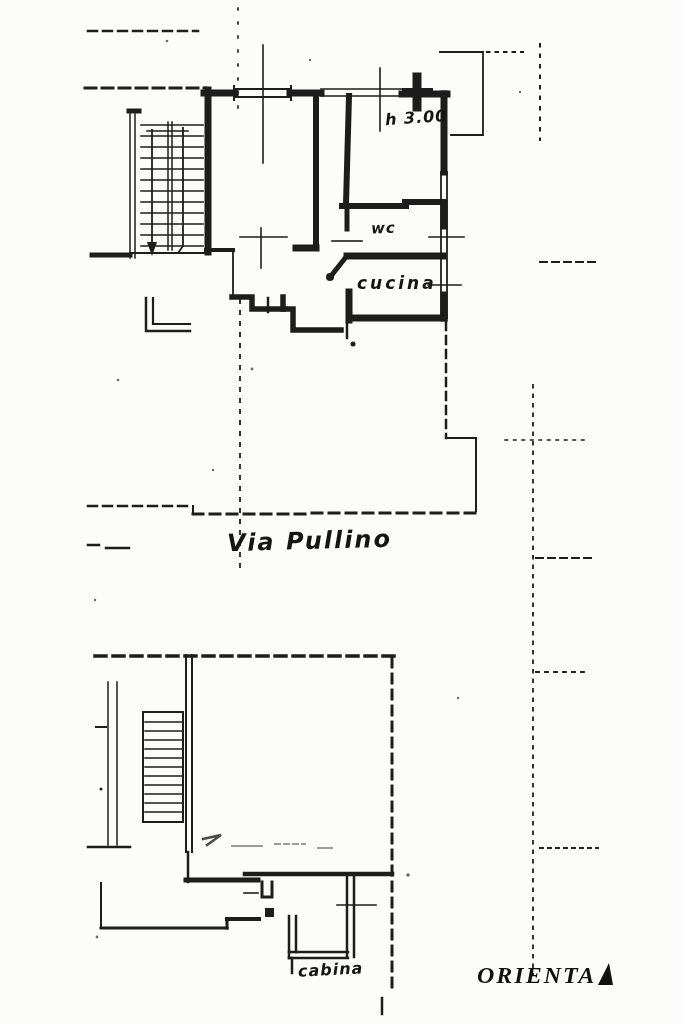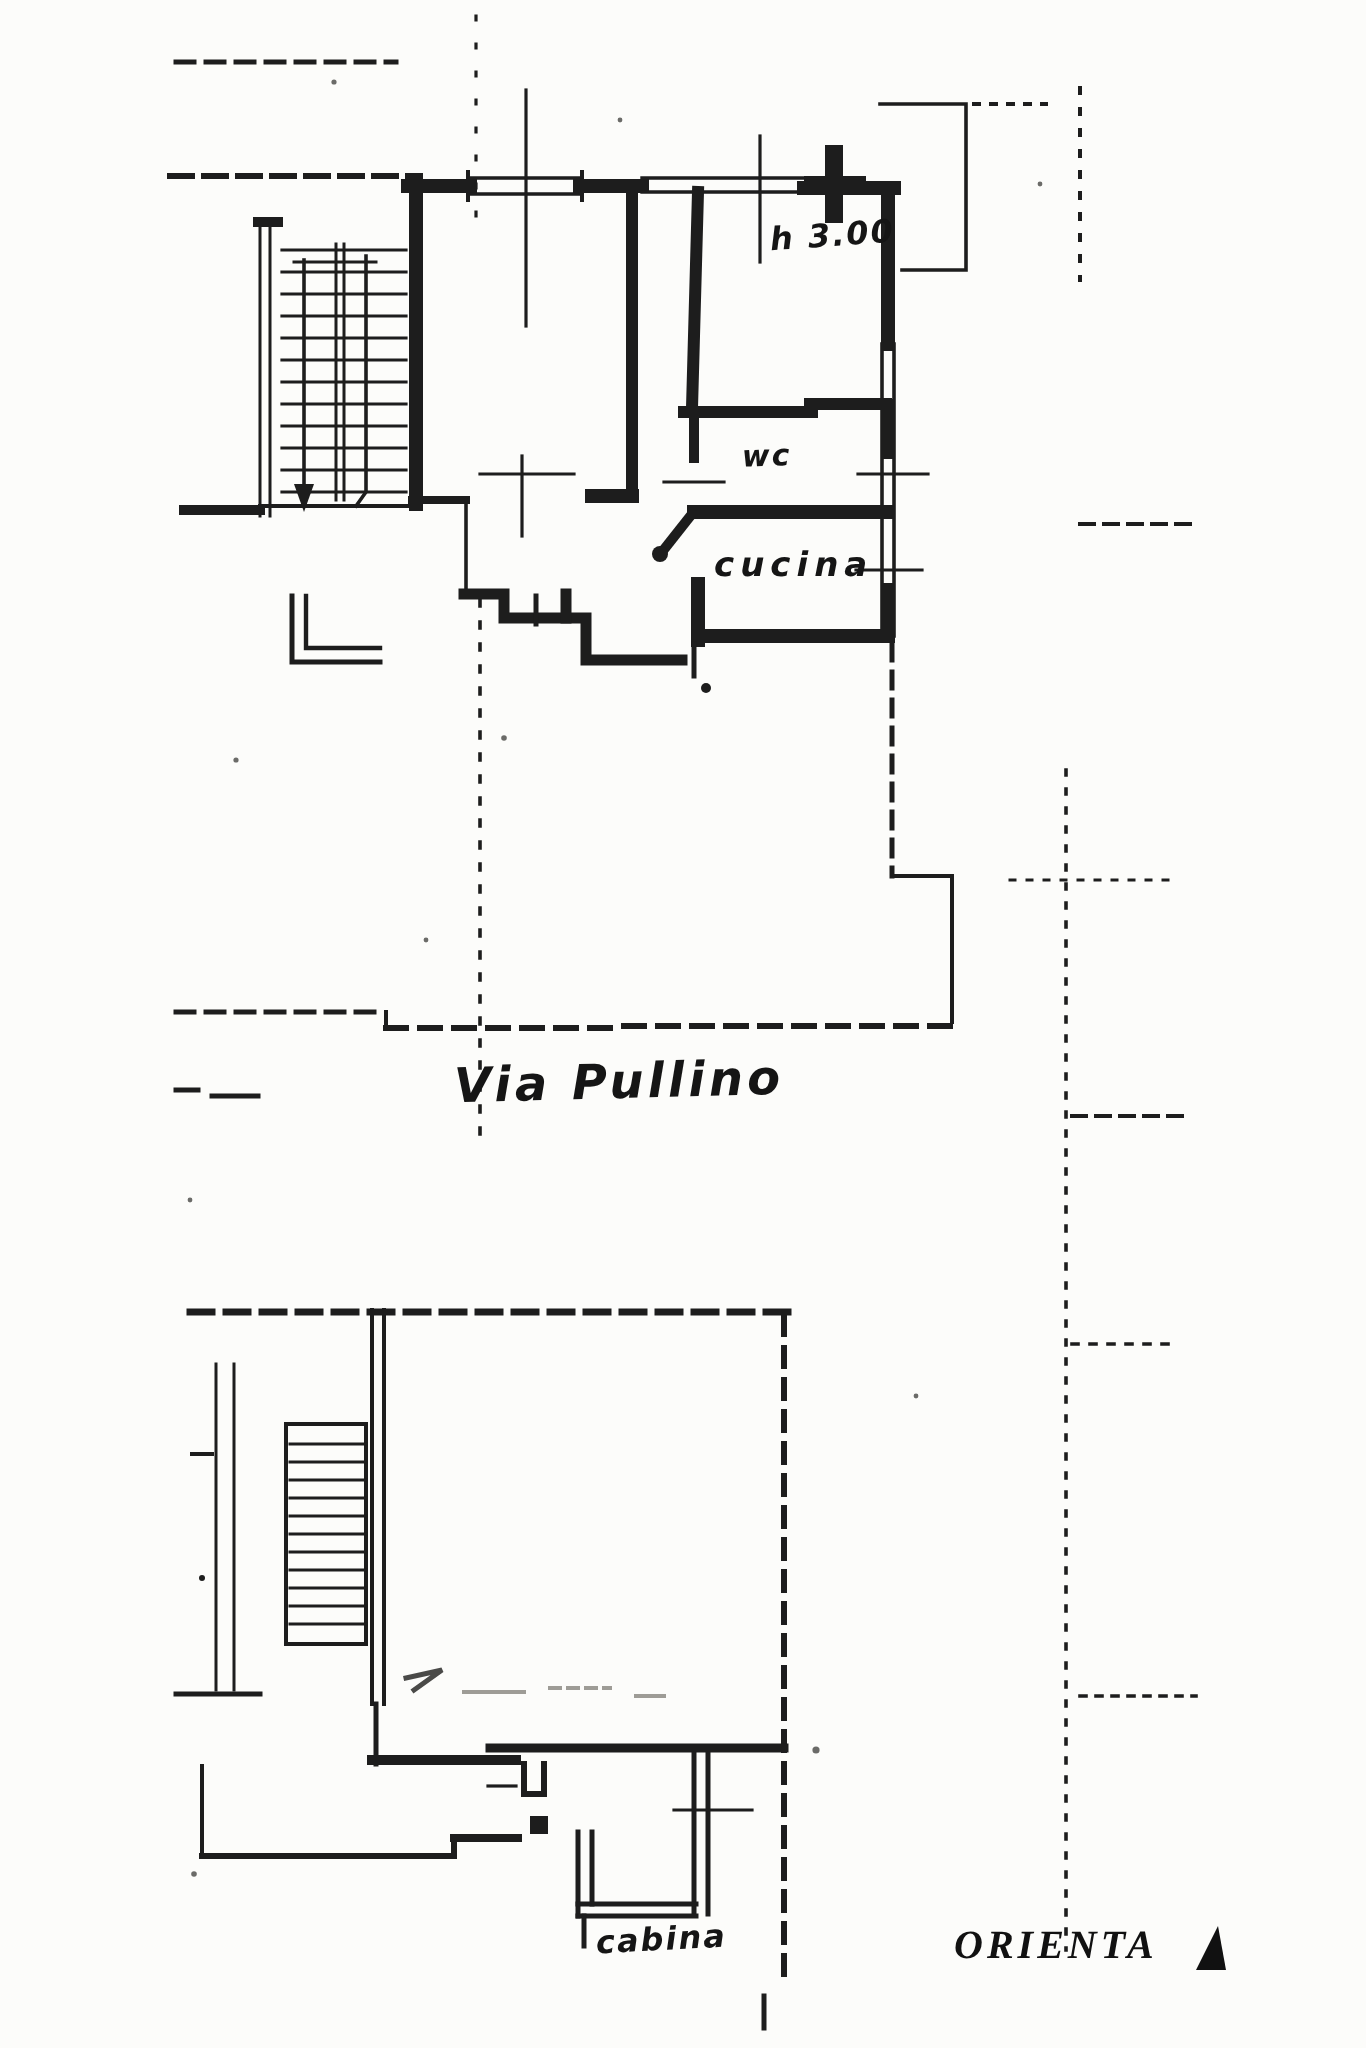--- a/index.html
+++ b/index.html
@@ -25,21 +25,21 @@
   }
   .lbl-h3{left:385px;top:110px;font-size:16px;transform:rotate(-4deg);letter-spacing:1px;}
   .lbl-wc{left:371px;top:221px;font-size:15px;letter-spacing:1px;transform:rotate(-2deg);}
   .lbl-cucina{left:357px;top:275px;font-size:17px;letter-spacing:3px;}
   .lbl-via{left:227px;top:529px;font-size:24px;letter-spacing:2px;transform:rotate(-1.5deg);}
   .lbl-cabina{left:298px;top:962px;font-size:16px;letter-spacing:1px;transform:rotate(-3deg);}
   .lbl-orienta{
     left:477px;top:963px;
     font-family:"Liberation Serif",serif;
     font-style:italic;font-weight:bold;
-    font-size:20px;letter-spacing:2px;color:#111;
+    font-size:24px;letter-spacing:2px;color:#111;
   }
 </style>
 </head>
 <body>
 
 <div class="page">
 
 <svg width="683" height="1024" viewBox="0 0 683 1024">
   <g stroke="#1d1d1d" fill="none" stroke-linecap="square">
 

